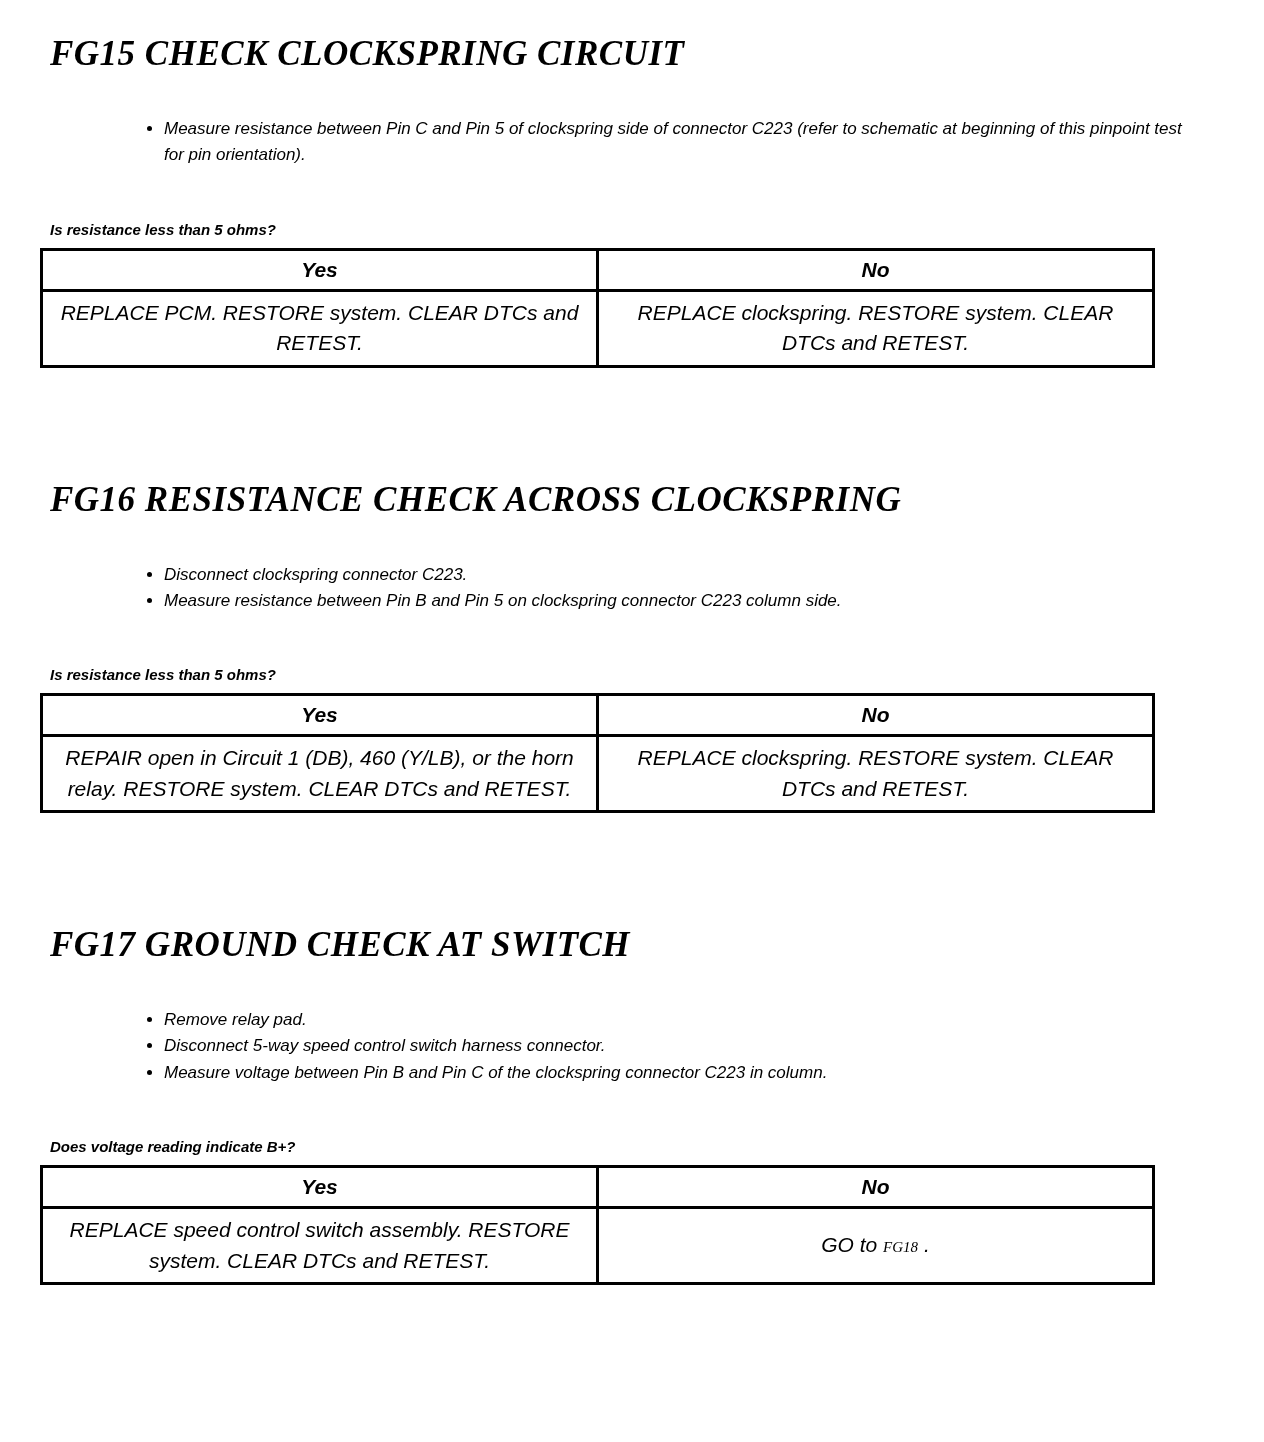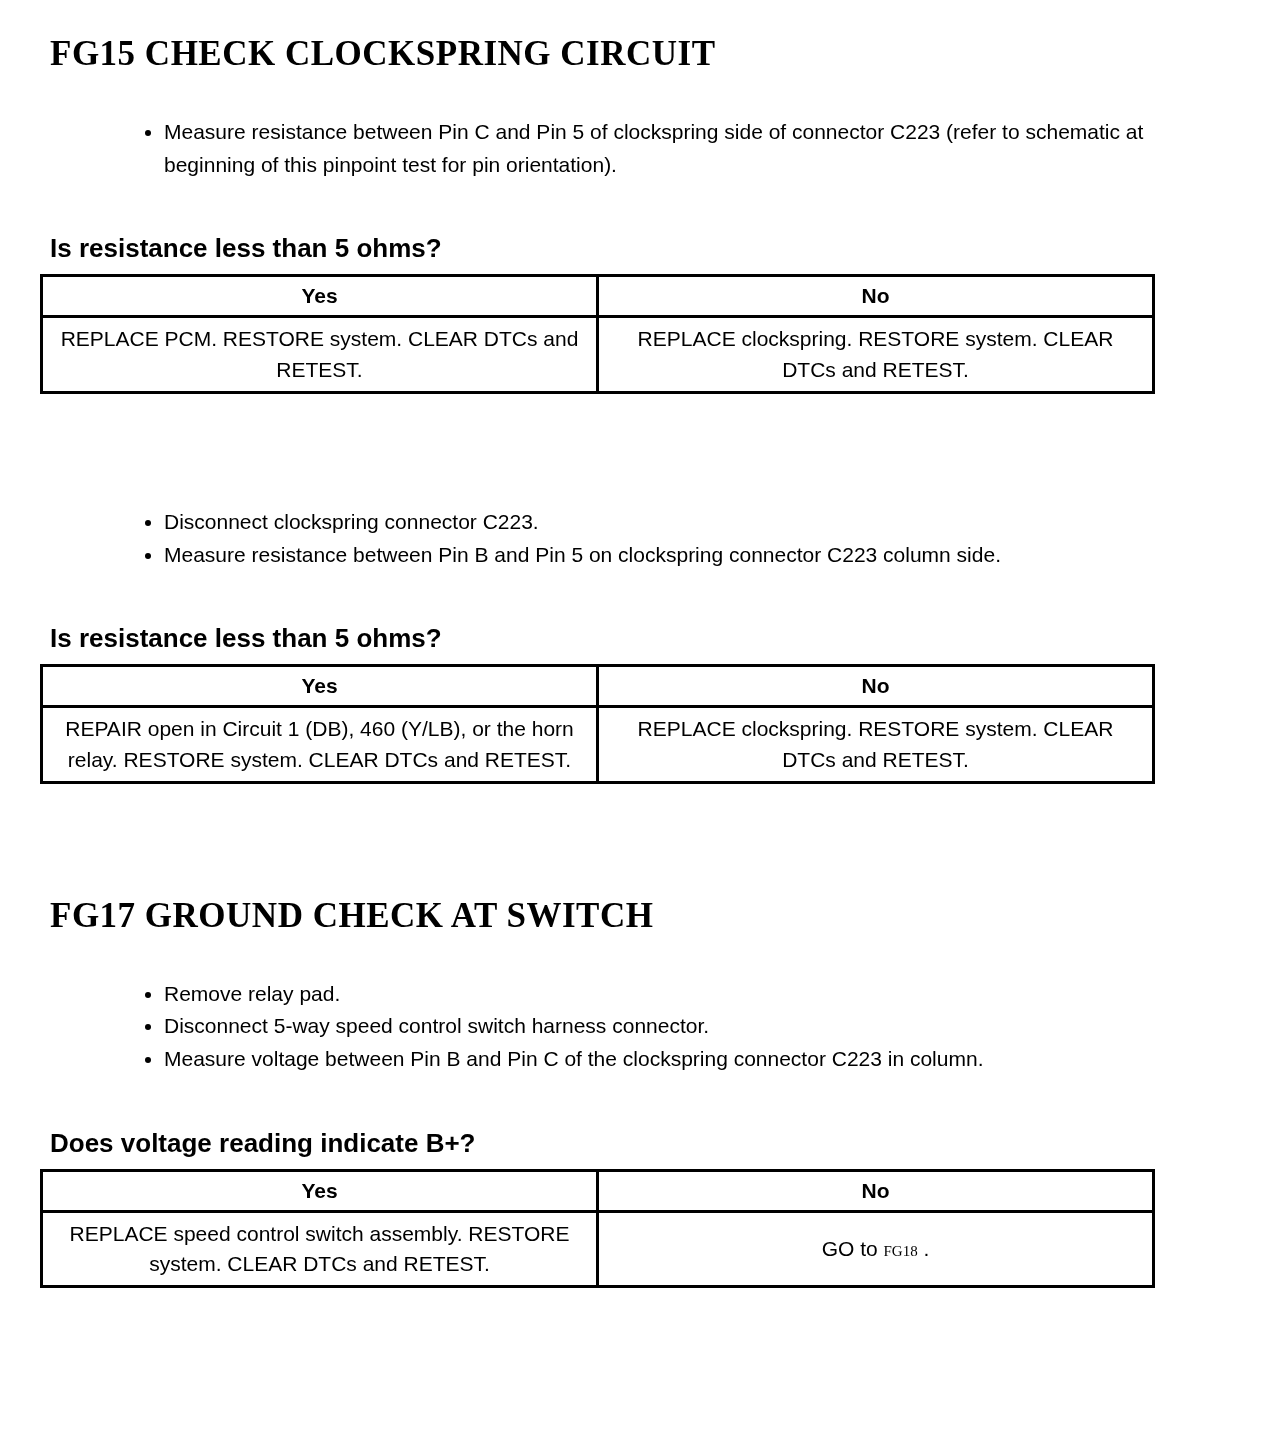--- a/index.html
+++ b/index.html
@@ -11,43 +11,44 @@
   .page {
     width: 1264px;
     min-height: 1442px;
     box-sizing: border-box;
     background: #ffffff;
     padding: 34px 40px 0 40px;
     font-family: "Liberation Sans", sans-serif;
   }
   .section {
     margin-bottom: 112px;
+    font-style: italic;
   }
   .section:last-child {
     margin-bottom: 0;
   }
   .section-title {
     font-family: "Liberation Serif", "DejaVu Serif", serif;
     font-weight: bold;
     font-size: 35px;
     letter-spacing: 0.5px;
     margin: 0 0 42px 10px;
   }
   .bullet-list {
     margin: 4px 0 52px 0;
     padding-left: 124px;
-    font-size: 21px;
+    font-size: 17px;
     line-height: 1.55;
   }
   .bullet-list li {
     margin: 0;
     padding-right: 40px;
   }
   .question {
-    font-size: 26px;
+    font-size: 15px;
     font-weight: bold;
     margin: 0 0 10px 10px;
   }
   table.decision-table {
     border-collapse: collapse;
     table-layout: fixed;
     width: 1115px;
     margin: 0;
     border-radius: 28px;
   }
@@ -98,20 +99,21 @@
       </tr>
       <tr>
         <td>REPLACE PCM. RESTORE system. CLEAR DTCs and RETEST.</td>
         <td>REPLACE clockspring. RESTORE system. CLEAR DTCs and RETEST.</td>
       </tr>
     </tbody>
       </table>
   </div>
 
   <div class="section">
+    <h1 class="section-title">FG16 RESISTANCE CHECK ACROSS CLOCKSPRING</h1>
     <ul class="bullet-list">
       <li>Disconnect clockspring connector C223.</li>
       <li>Measure resistance between Pin B and Pin 5 on clockspring connector C223 column side.</li>
     </ul>
     <p class="question">Is resistance less than 5 ohms?</p>
     <table class="decision-table">
       <colgroup>
           <col class="col-yes">
           <col class="col-no">
         </colgroup>

